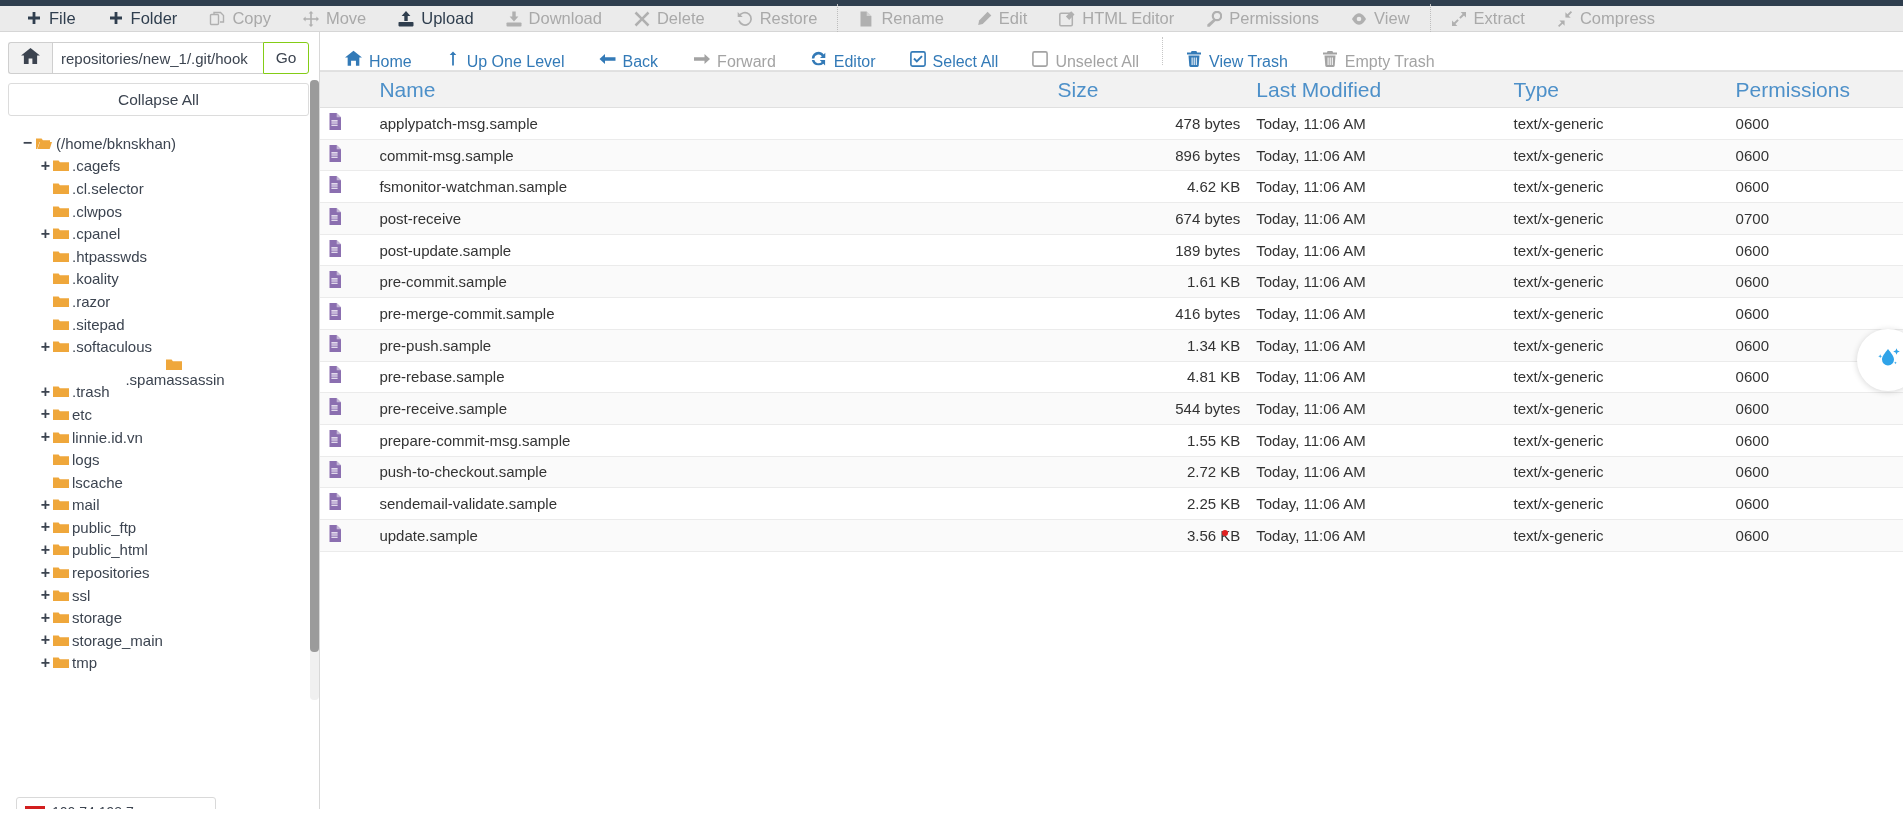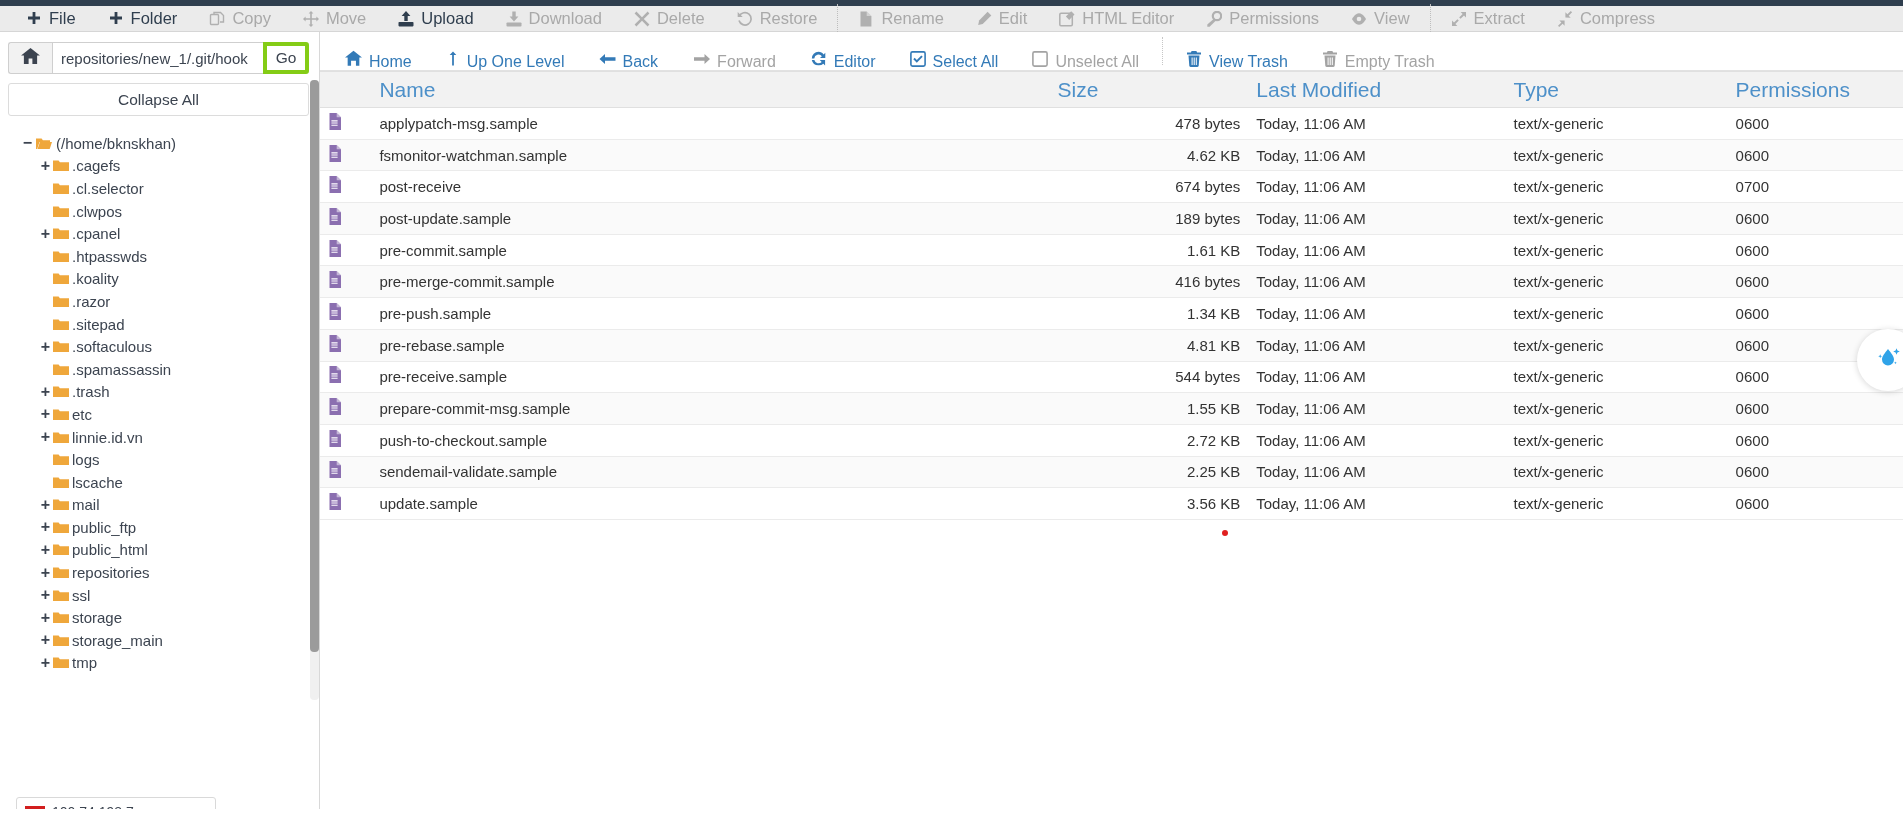--- a/index.html
+++ b/index.html
@@ -73,21 +73,21 @@
     border-right: none;
     font-size: 15px;
     padding: 0 8px;
     color: #3c4450;
     font-family: "Liberation Sans", sans-serif;
     outline: none;
     min-width: 0;
   }
   .go-btn {
     width: 46px;
-    border: 4px solid #84cc16;
+    border: 1px solid #84cc16;
     background: #fff;
     border-radius: 0 3px 3px 0;
     color: #3c4450;
     font-size: 15.5px;
     cursor: pointer;
     font-family: "Liberation Sans", sans-serif;
   }
   .collapse-btn {
     margin-top: 9px;
     width: 100%;
@@ -476,21 +476,21 @@
         </div>
         <div class="tree-row" style="padding-left: 30px;">
           <span class="tw">+</span>
           <span class="folder-ic">
             <svg width="16" height="13" viewBox="0 0 16 13">
               <path fill="#efa73b" d="M0 1.6h5.6l1.3 1.6H16V12H0z"></path>
             </svg>
           </span>
           <span class="tree-label">.softaculous</span>
         </div>
-        <div class="tree-row" style="padding-left: 30px;">
+        <div class="tree-row" style="padding-left: 30px; flex-direction: column;">
           <span class="tw"></span>
           <span class="folder-ic">
             <svg width="16" height="13" viewBox="0 0 16 13">
               <path fill="#efa73b" d="M0 1.6h5.6l1.3 1.6H16V12H0z"></path>
             </svg>
           </span>
           <span class="tree-label">.spamassassin</span>
         </div>
         <div class="tree-row" style="padding-left: 30px;">
           <span class="tw">+</span>
@@ -711,20 +711,32 @@
               <td class="col-mod">Today, 11:06 AM</td>
               <td class="col-type">text/x-generic</td>
               <td class="col-perm">0600</td>
             </tr>
             <tr>
               <td class="col-icon"><span><svg width="14" height="18" viewBox="0 0 14 18">
                     <path fill="#8b6fb0" d="M1.5 0h7.2L13 4.3V17H1.5z"></path>
                     <path fill="#ffffff" opacity="0.5" d="M8.7 0L13 4.3H8.7z"></path>
                     <path fill="#ffffff" d="M3.4 7.3h6.2v1.1H3.4zm0 2.2h6.2v1.1H3.4zm0 2.2h6.2v1.1H3.4z"></path>
                   </svg></span></td>
+              <td class="col-name"><span class="fname">commit-msg.sample</span></td>
+              <td class="col-size">896 bytes</td>
+              <td class="col-mod">Today, 11:06 AM</td>
+              <td class="col-type">text/x-generic</td>
+              <td class="col-perm">0600</td>
+            </tr>
+            <tr>
+              <td class="col-icon"><span><svg width="14" height="18" viewBox="0 0 14 18">
+                    <path fill="#8b6fb0" d="M1.5 0h7.2L13 4.3V17H1.5z"></path>
+                    <path fill="#ffffff" opacity="0.5" d="M8.7 0L13 4.3H8.7z"></path>
+                    <path fill="#ffffff" d="M3.4 7.3h6.2v1.1H3.4zm0 2.2h6.2v1.1H3.4zm0 2.2h6.2v1.1H3.4z"></path>
+                  </svg></span></td>
               <td class="col-name"><span class="fname">fsmonitor-watchman.sample</span></td>
               <td class="col-size">4.62 KB</td>
               <td class="col-mod">Today, 11:06 AM</td>
               <td class="col-type">text/x-generic</td>
               <td class="col-perm">0600</td>
             </tr>
             <tr>
               <td class="col-icon"><span><svg width="14" height="18" viewBox="0 0 14 18">
                     <path fill="#8b6fb0" d="M1.5 0h7.2L13 4.3V17H1.5z"></path>
                     <path fill="#ffffff" opacity="0.5" d="M8.7 0L13 4.3H8.7z"></path>

